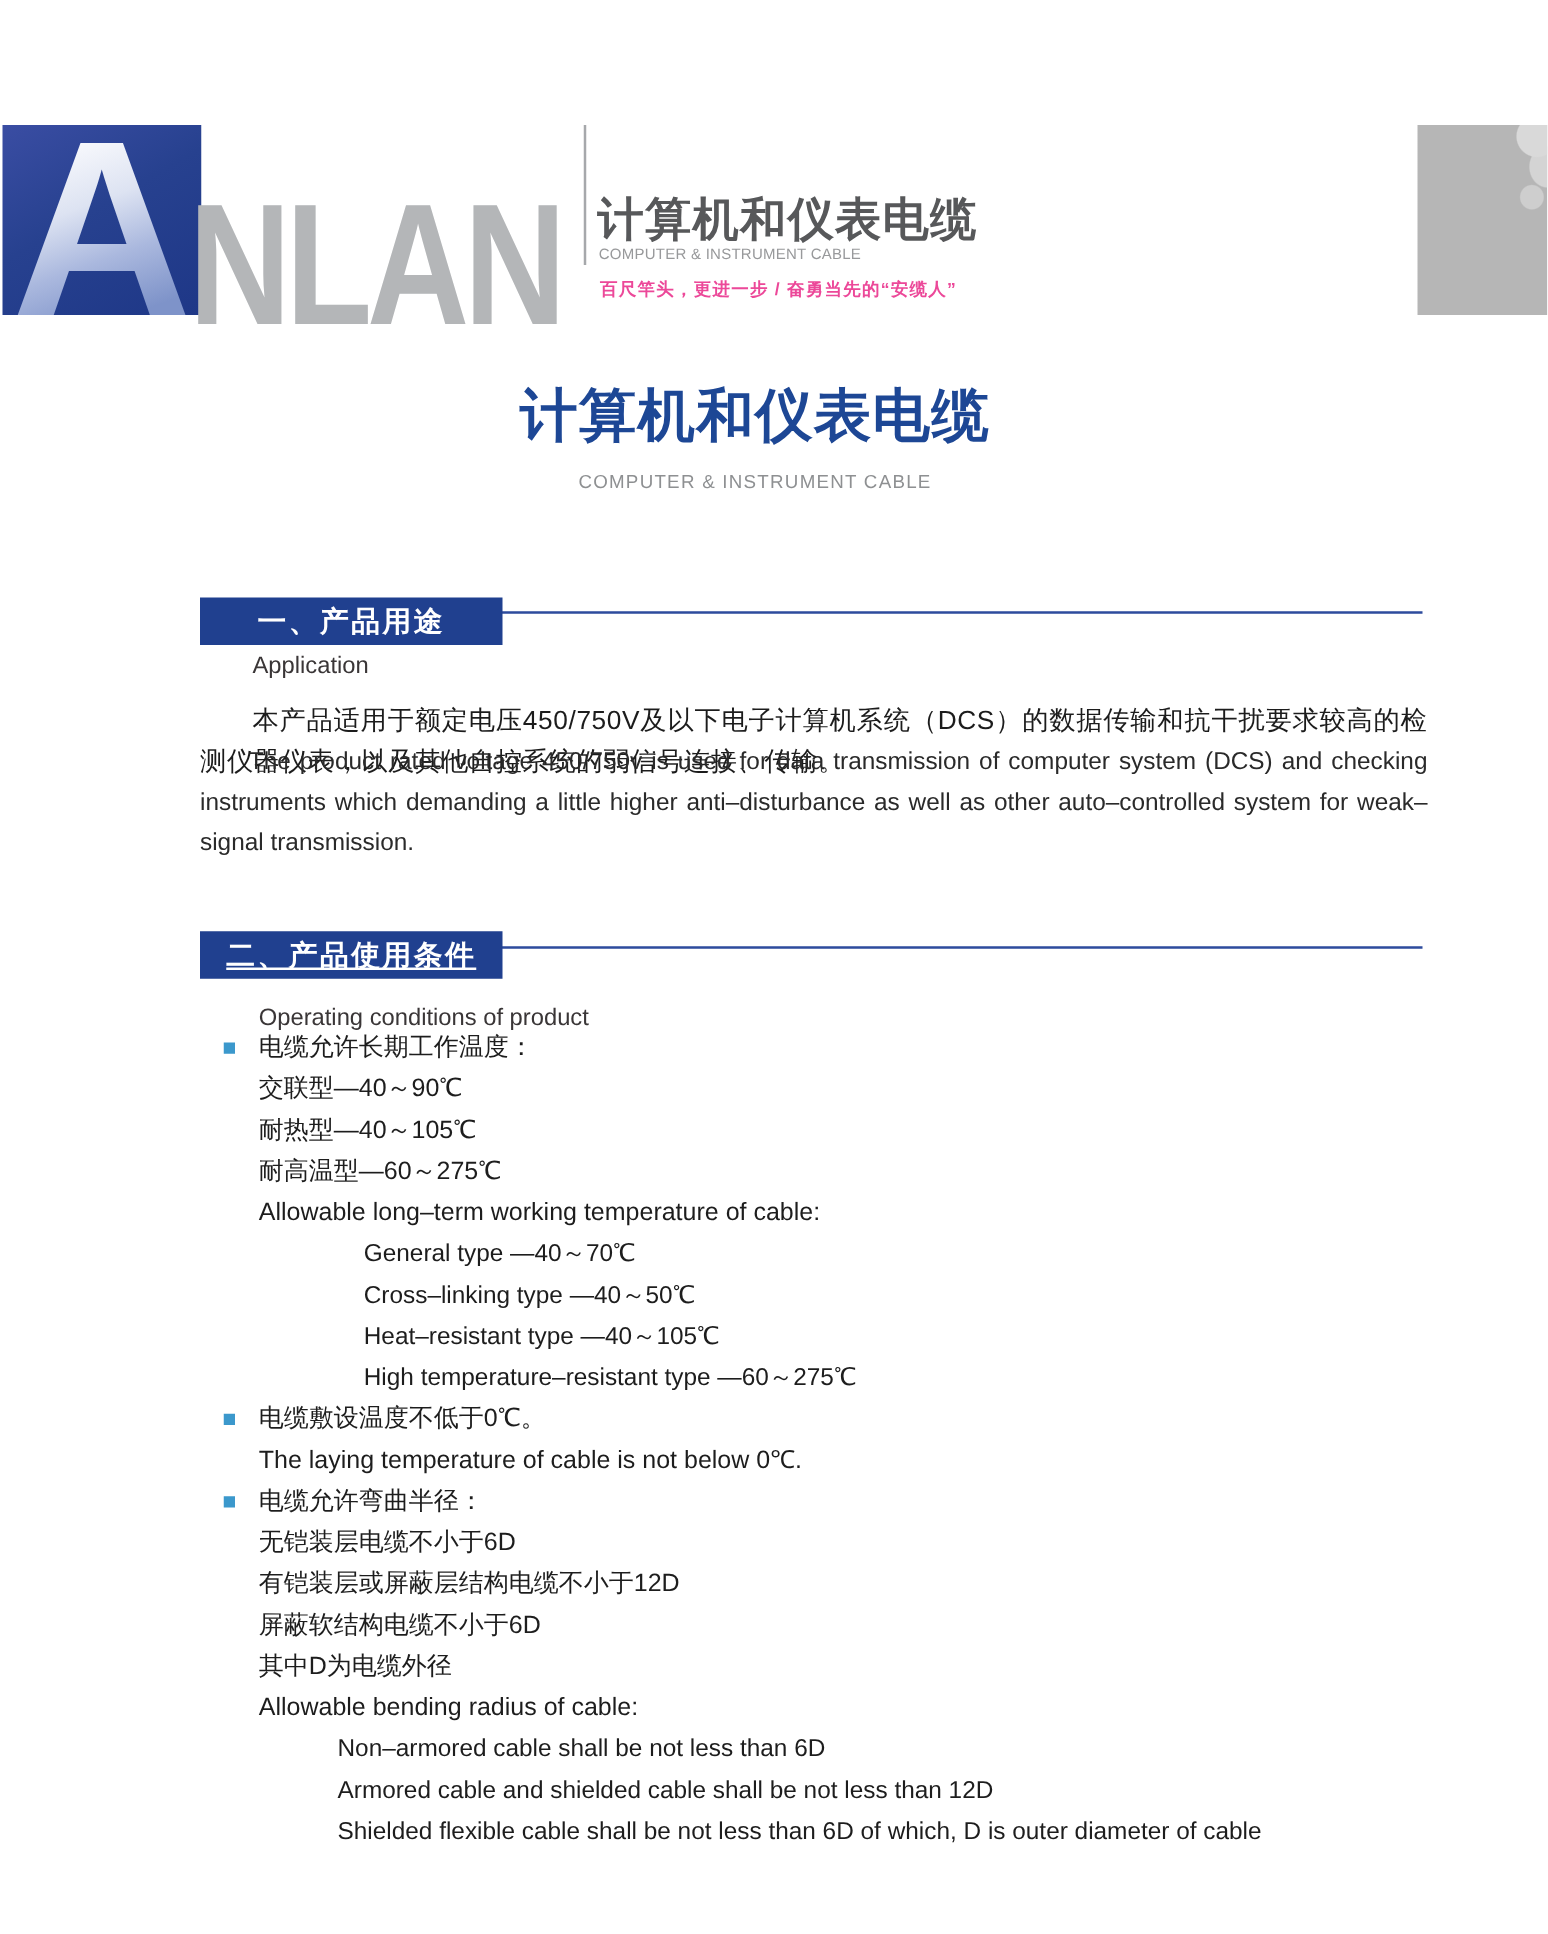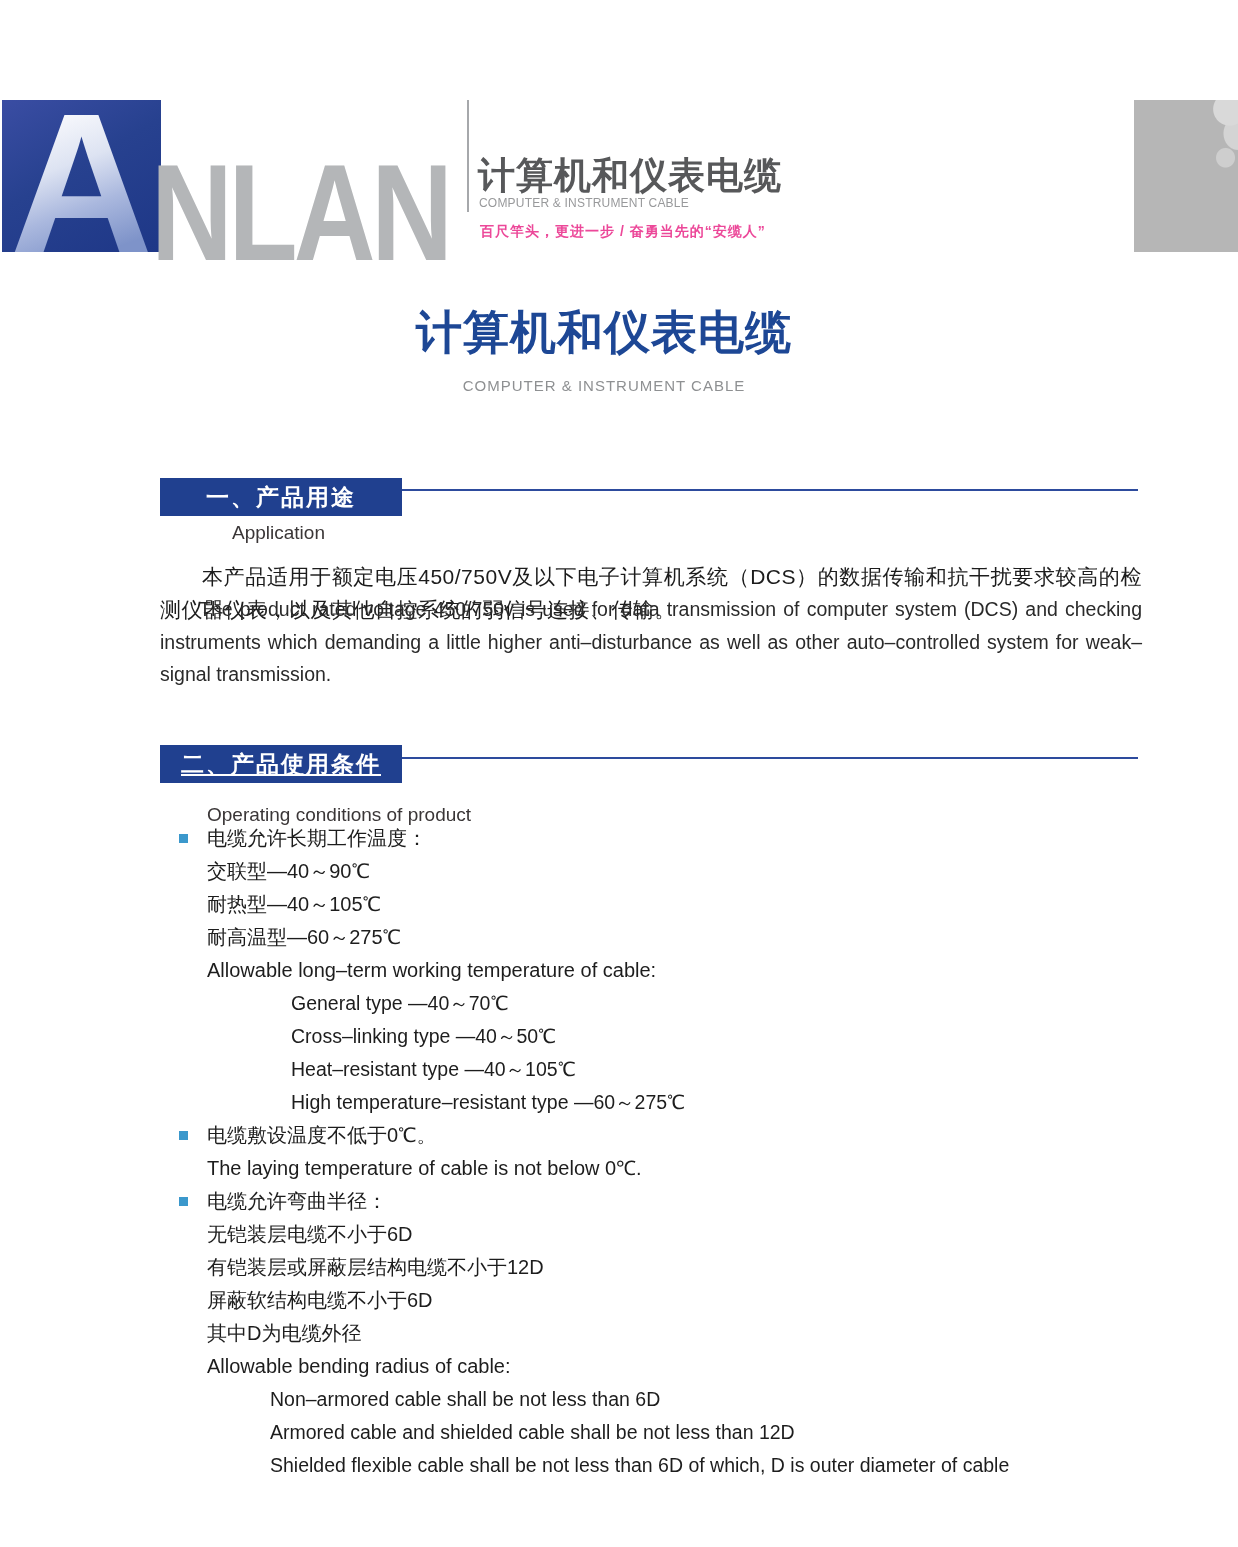--- a/index.html
+++ b/index.html
@@ -64,21 +64,21 @@
   .sec-box {
     position:absolute; left:160px; min-width:242px; height:38px; z-index:1;
     background:#20408f; color:#ffffff; text-align:center;
     font-size:23px; font-weight:bold; letter-spacing:2px;
     line-height:38px; padding:0 20px; white-space:nowrap;
   }
   .rule-1 { top:489px; } .box-1 { top:450px;margin-top:28px; }
   .rule-2 { top:757px; } .box-2 { top:745px;text-decoration:underline; }
 
   .sub-en { position:absolute; font-size:19px; color:#3a3637; white-space:nowrap; }
-  .sub-en-1 { left:202px; top:522px;margin-left:30px; }
+  .sub-en-1 { left:202px; top:522px; }
   .sub-en-2 { left:207px; top:804px; }
 
   
   .para {
     position:absolute; left:160px; width:982px;
     text-align:justify; text-indent:2em; color:#1c1c1c;
   }
   .para-cn { top:560px; font-size:21px; line-height:33px; letter-spacing:0.5px; }
   .para-en { top:593px; font-size:19.5px; line-height:32.5px; color:#2a2a2a; }
 

